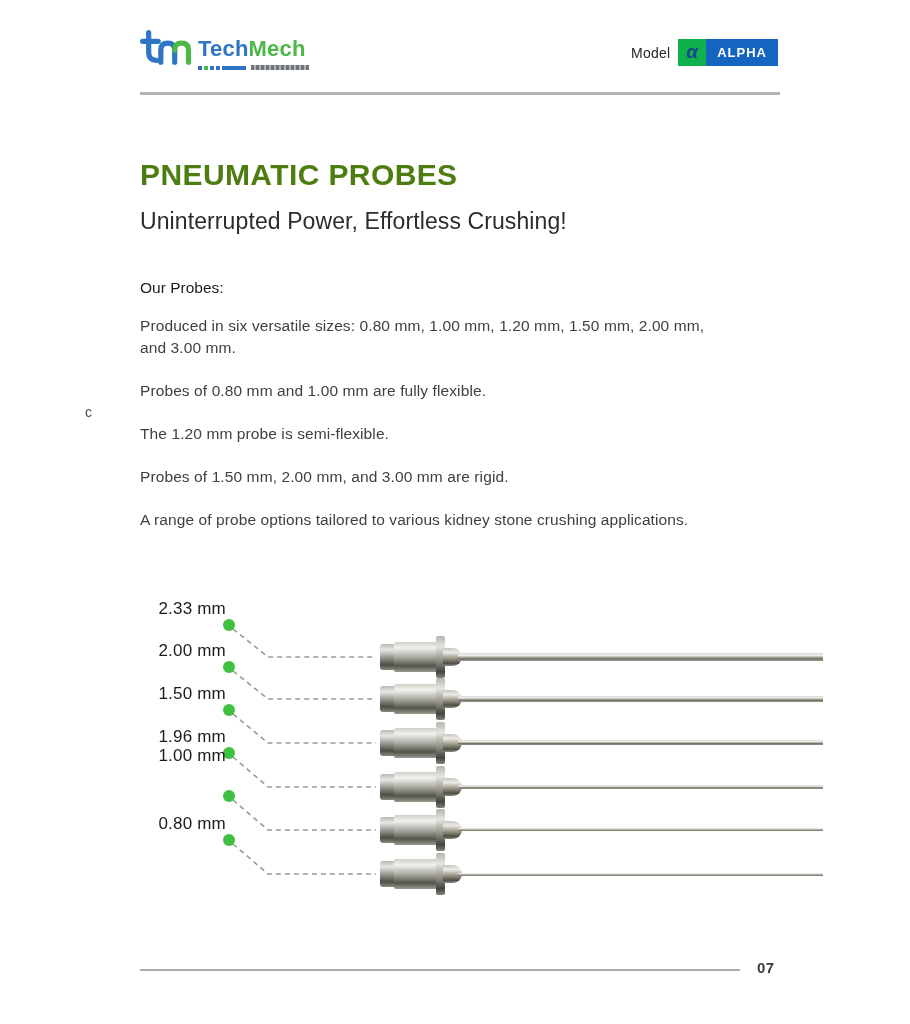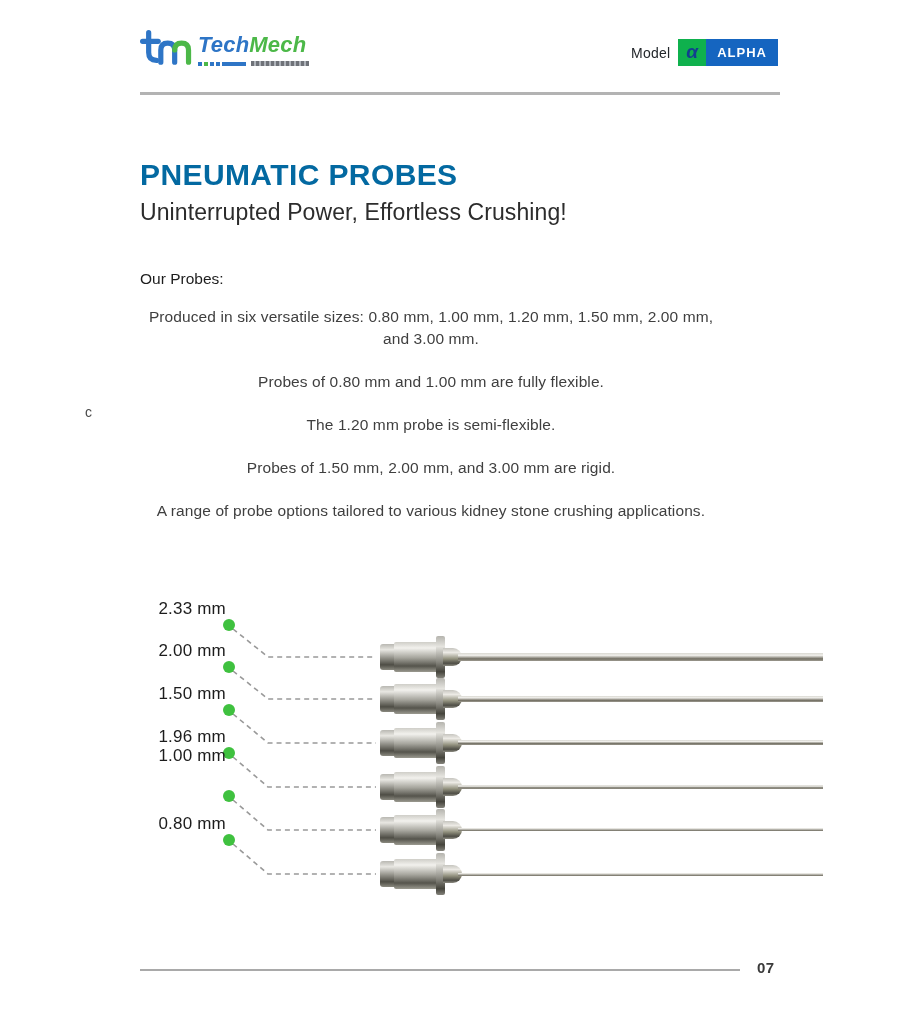--- a/index.html
+++ b/index.html
@@ -6,21 +6,21 @@
   html,body { background:#ffffff; }
   .page {
     position:relative;
     width:910px; height:1024px;
     background:#ffffff;
     font-family:"Liberation Sans", sans-serif;
     overflow:hidden;
   }
 
   
-  .logo-block { position:absolute; left:140px; top:26px; display:flex; align-items:flex-start; gap:6px;font-style:italic; }
+  .logo-block { position:absolute; left:140px; top:26px; display:flex; align-items:center; gap:6px; }
   .logo-mark { width:52px; height:48px; }
   .logo-textcol { padding-top:8px; }
   .logo-wordmark { font-size:22px; font-weight:700; letter-spacing:0.2px; line-height:1; }
   .logo-word-tech { color:#2e75c6; }
   .logo-word-mech { color:#4cb848; }
   .logo-tagline { margin-top:5px; display:flex; align-items:center; gap:2px; height:5px; }
   .tg-sq { width:4px; height:4px; }
   .tg-bar { width:24px; height:4px; background:#2e75c6; }
   .tg-smudge { width:58px; height:5px; margin-left:3px;
     background:repeating-linear-gradient(90deg,#4b4f57 0 3px,#9aa0a8 3px 5px); opacity:0.8; }
@@ -30,24 +30,24 @@
   .badge-alpha-sq { width:28px; height:27px; background:#0fb14d; display:flex; align-items:center; justify-content:center; }
   .badge-alpha-glyph { font-size:19px; font-style:italic; font-weight:700; color:#123f8f; line-height:1; transform:translateY(-1px); }
   .badge-name { height:27px; background:#1565c0; color:#ffffff; font-size:13px; font-weight:700;
     letter-spacing:1px; display:flex; align-items:center; padding:0 11px; }
 
   .top-divider { position:absolute; left:140px; top:92px; width:640px; height:0;
     border-top:3px solid #b3b3b3; }
 
   
   .content { position:absolute; left:140px; top:158px; width:582px; }
-  .page-title { font-size:30px; font-weight:800; color:#0369a1; letter-spacing:0.4px; margin-bottom:7px; }
+  .page-title { font-size:30px; font-weight:800; color:#4d7c0f; letter-spacing:0.4px; margin-bottom:16px; }
   .page-subtitle { font-size:23px; font-weight:500; color:#2c2c2c; margin-bottom:44px; letter-spacing:0.1px; }
   .section-heading { font-size:15.5px; font-weight:400; color:#1d1d1d; margin-bottom:18px; }
-  .body-par { font-size:15.5px; color:#3f3f3f; line-height:1.42; margin-bottom:21px; letter-spacing:0.1px;text-align:center; }
+  .body-par { font-size:15.5px; color:#3f3f3f; line-height:1.42; margin-bottom:21px; letter-spacing:0.1px; }
   .margin-letter { position:absolute; left:85px; top:404px; font-size:14px; color:#4a4a4a; }
 
   
   .diagram { position:absolute; left:0; top:0; width:910px; height:1024px; pointer-events:none; }
   .leader-svg { position:absolute; left:0; top:0; }
   .probe-label { position:absolute; left:130px; width:96px; text-align:right;
     font-size:17px; font-weight:500; color:#1c1c1c; letter-spacing:0.2px; }
   .lbl0{top:599px;} .lbl1{top:641px;} .lbl2{top:684px;} .lbl3{top:727px;} .lbl4{top:746px;} .lbl5{top:814px;}
 
   .probe { position:absolute; left:380px; width:443px; height:42px; }

